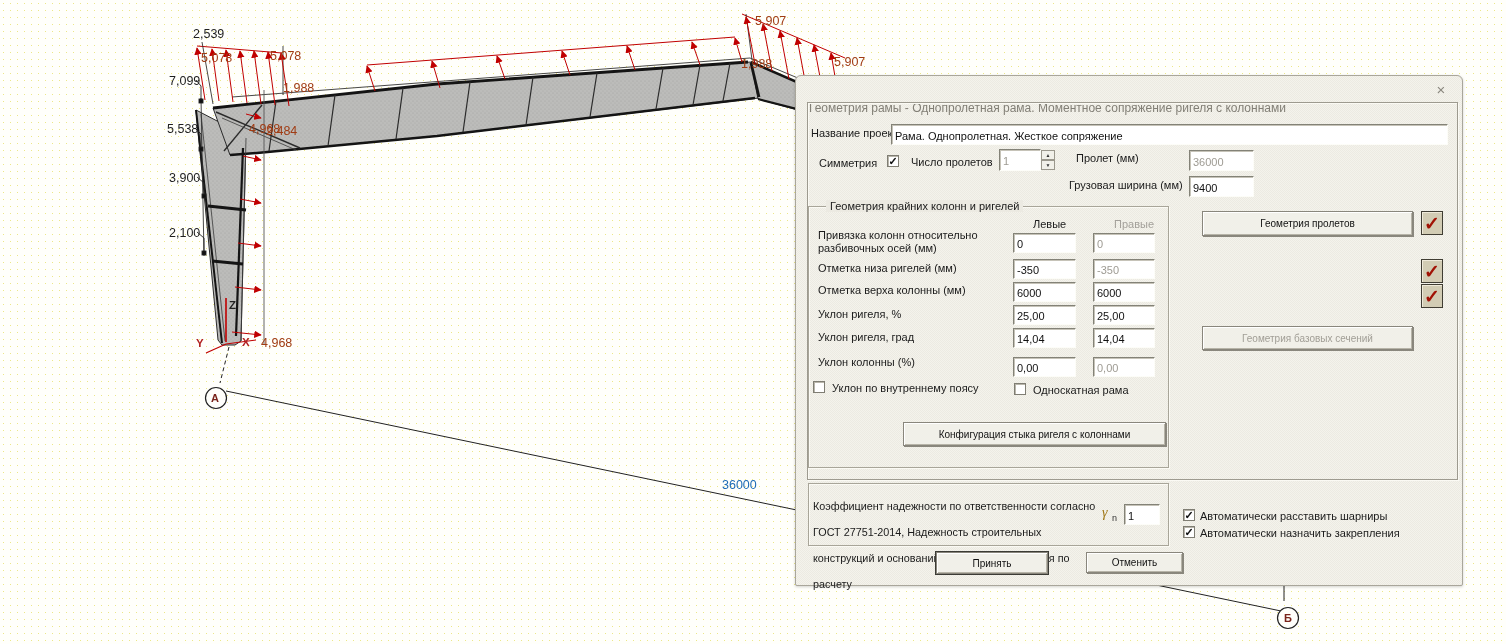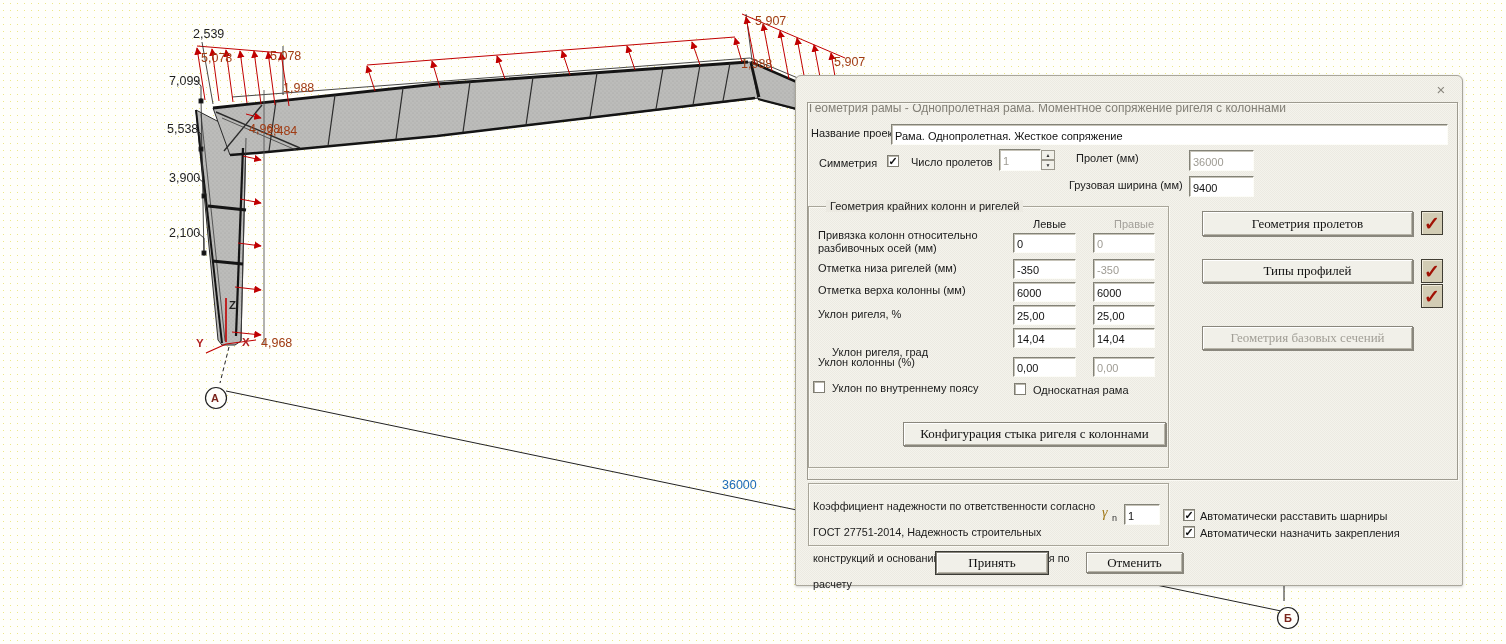--- a/index.html
+++ b/index.html
@@ -35,21 +35,21 @@
   .group{border:1px solid #a8a599;box-shadow:inset 1px 1px 0 #fbfaf4,1px 1px 0 #fbfaf4;}
   .lbl{font-size:11px;line-height:13px;color:#1a1a1a;white-space:pre-line;}
   .lbl.gray{color:#a3a09a;}
   .fld{background:#fff;border:1px solid #838277;border-right-color:#fdfdf8;
     border-bottom-color:#fdfdf8;box-shadow:inset 1px 1px 0 #c6c3b8;
     font-family:"Liberation Sans",sans-serif;font-size:11px;color:#111;
     padding:2px 3px 0 3px;}
   .fld.dis{color:#9e9b93;}
   .btn{background:#f1f0e9;border:1px solid #89867c;
     box-shadow:inset 1px 1px 0 #fff,inset -1px -1px 0 #b7b4a8,1px 1px 0 #8a877d;
-    font-family:Liberation Serif, serif;font-size:13px;color:#111;
+    font-family:Liberation Sans, sans-serif;font-size:10px;color:#111;
     display:flex;align-items:center;justify-content:center;cursor:default;}
   .btn.default{outline:1px solid #3b3b35;}
   .btn.dis{color:#a19e96;margin-top:43px;}
   .cb{width:12px;height:12px;background:#fff;border:1px solid #7f7d73;
     box-shadow:inset 1px 1px 0 #b9b6ab;font-size:11px;line-height:10px;
     font-weight:bold;color:#111;text-align:center;}
   .chkicon{width:22px;height:24px;background:#d2ccb4;border:1px solid #403d33;
     box-shadow:inset 1px 1px 0 #efeada;color:#a11205;font-size:19px;font-weight:bold;
     display:flex;align-items:center;justify-content:center;}
   .legend{font-size:11px;color:#1a1a1a;background:#eceae2;padding:0 4px;white-space:nowrap;}
@@ -235,38 +235,37 @@
   <input class="fld dis" style="left: 297px; top: 183px; width: 62px; height: 20px;" value="-350">
 
   <span class="lbl" style="left:22px;top:208px;">Отметка верха колонны (мм)</span>
   <input class="fld" style="left: 217px; top: 206px; width: 63px; height: 20px;" value="6000">
   <input class="fld" style="left: 297px; top: 206px; width: 62px; height: 20px;" value="6000">
 
   <span class="lbl" style="left:22px;top:232px;">Уклон ригеля, %</span>
   <input class="fld" style="left: 217px; top: 229px; width: 63px; height: 20px;" value="25,00">
   <input class="fld" style="left: 297px; top: 229px; width: 62px; height: 20px;" value="25,00">
 
-  <span class="lbl" style="left:22px;top:270px;margin-left:14px;">Уклон ригеля, град</span>
+  <span class="lbl" style="left:22px;top:255px;">Уклон ригеля, град</span>
   <input class="fld" style="left: 217px; top: 252px; width: 63px; height: 20px;" value="14,04">
   <input class="fld" style="left: 297px; top: 252px; width: 62px; height: 20px;" value="14,04">
 
   <span class="lbl" style="left:22px;top:280px;">Уклон колонны  (%)</span>
   <input class="fld" style="left: 217px; top: 281px; width: 63px; height: 20px;" value="0,00">
   <input class="fld dis" style="left: 297px; top: 281px; width: 62px; height: 20px;" value="0,00">
 
   <div class="cb" style="left:17px;top:305px;"></div>
   <span class="lbl" style="left:36px;top:306px;">Уклон по внутреннему поясу</span>
   <div class="cb" style="left:218px;top:307px;"></div>
   <span class="lbl" style="left:237px;top:308px;">Односкатная рама</span>
 
   <button class="btn" style="left:107px;top:346px;width:263px;height:24px;text-align:center;">Конфигурация стыка ригеля с колоннами</button>
 
   <button class="btn" style="left:406px;top:135px;width:211px;height:25px;">Геометрия пролетов</button>
   <div class="chkicon" style="left:625px;top:135px;">✓</div>
-  <button class="btn" style="left:406px;top:183px;width:211px;height:24px;">Типы профилей</button>
   <div class="chkicon" style="left:625px;top:183px;">✓</div>
   <button class="btn dis" style="left:406px;top:207px;width:211px;height:24px;">Геометрия базовых сечений</button>
   <div class="chkicon" style="left:625px;top:208px;">✓</div>
 
   <div class="group" style="left:12px;top:407px;width:361px;height:63px;"></div>
   <div class="lbl" style="left:17px;top:411px;width:288px;font-size:10.8px;">
     <span style="position:static;display:block;">Коэффициент надежности по ответственности согласно</span>
     <span style="position:static;display:block;">ГОСТ 27751-2014, Надежность строительных</span>
     <span style="position:static;display:block;">конструкций и оснований. Основные положения по</span>
     <span style="position:static;display:block;">расчету</span>

